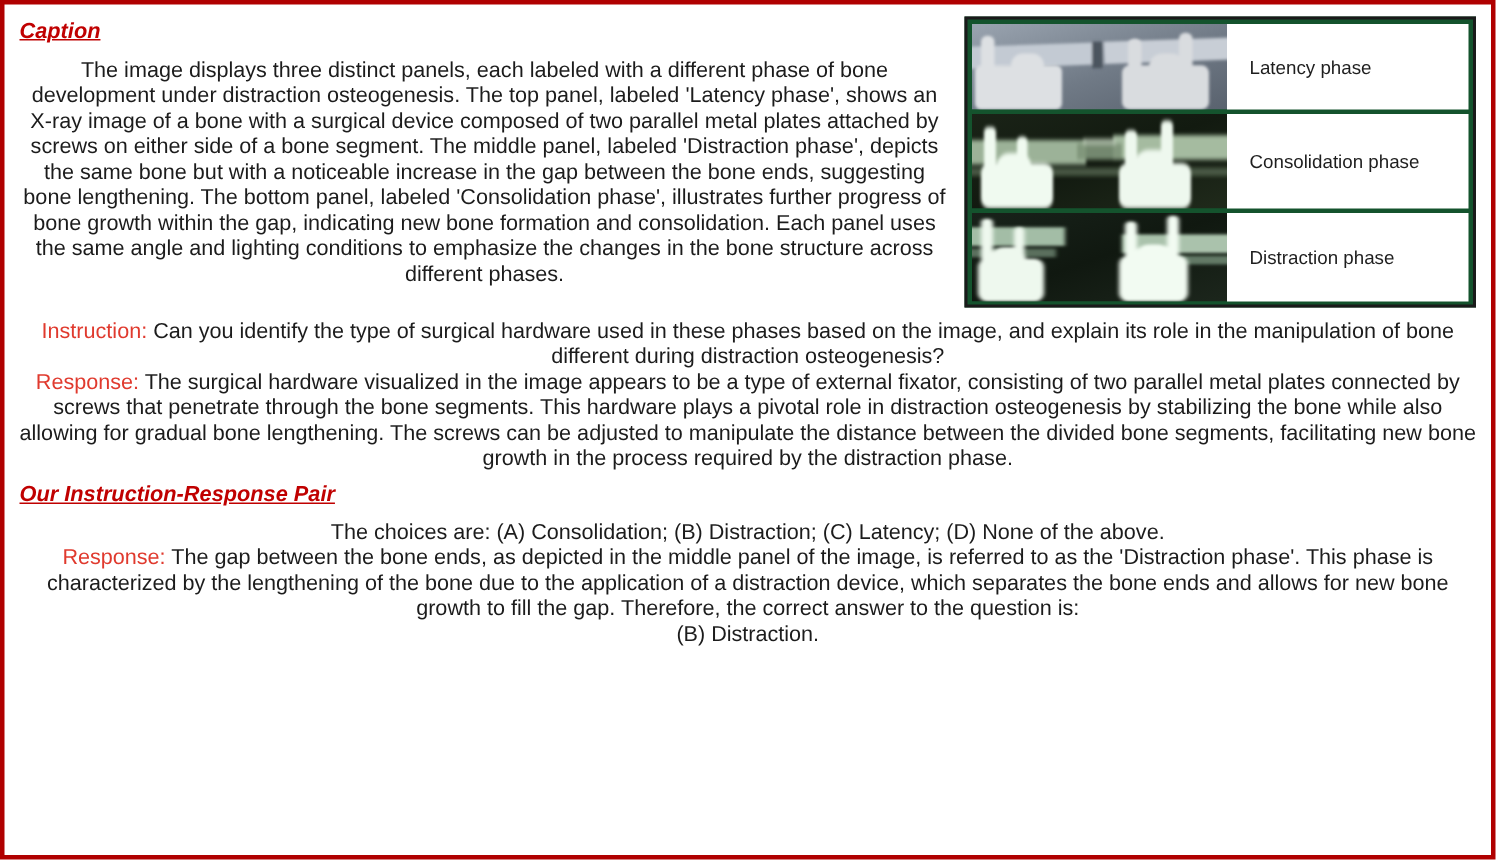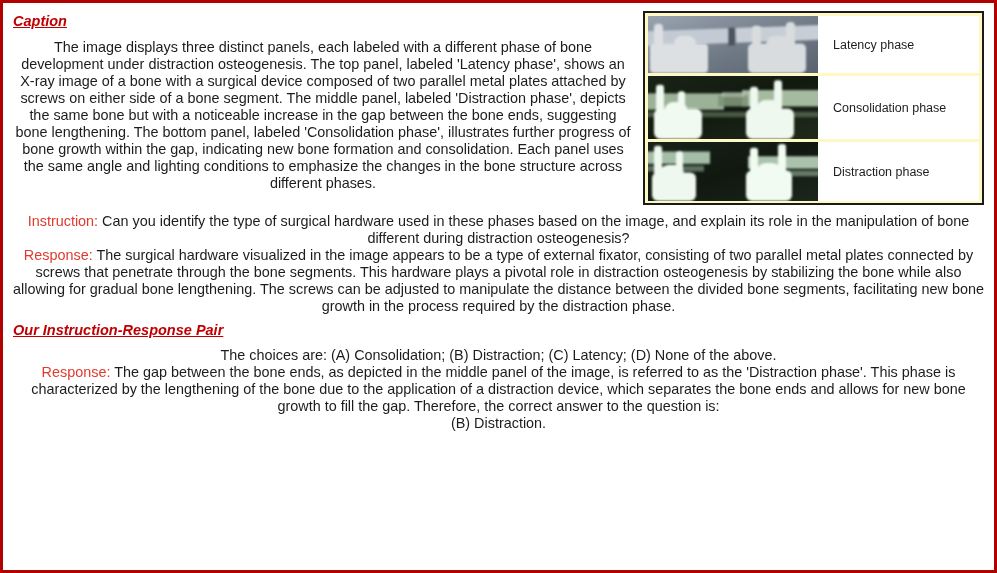--- a/index.html
+++ b/index.html
@@ -33,21 +33,21 @@
   .section-gpt4v { clear: both; }
   .section-gpt4v .heading { margin: 9px 0 4px 0; }
   .section-ours .heading { margin: 5px 0 6px 0; }
 
   
   .figure {
     float: right;
     width: 341px;
     height: 194px;
     border: 2px solid #1a1a1a;
-    background: #fef9c3;
+    background: #14532d;
     margin: 2px 0 8px 10px;
     padding: 3px;
     display: grid;
     grid-template-rows: 57px 63px 59px;
     row-gap: 3px;
   }
   .fig-row { display: flex; height: 100%; }
   .fig-row svg { width: 170px; height: 100%; display: block; }
   .fig-label {
     flex: 1;

